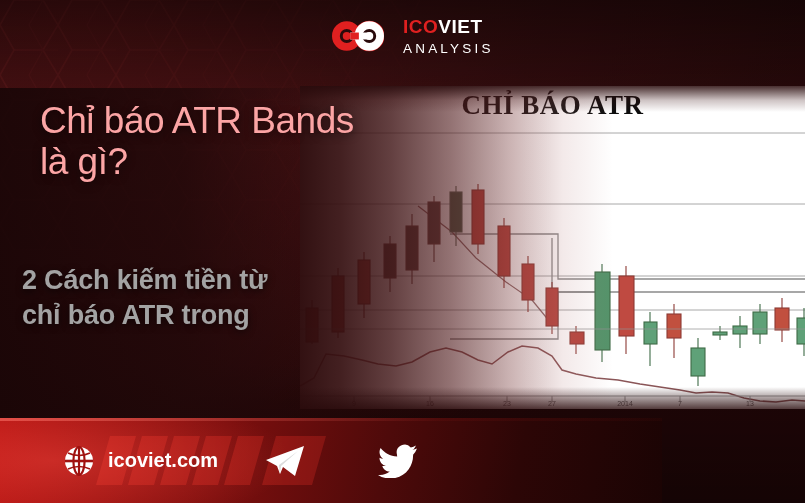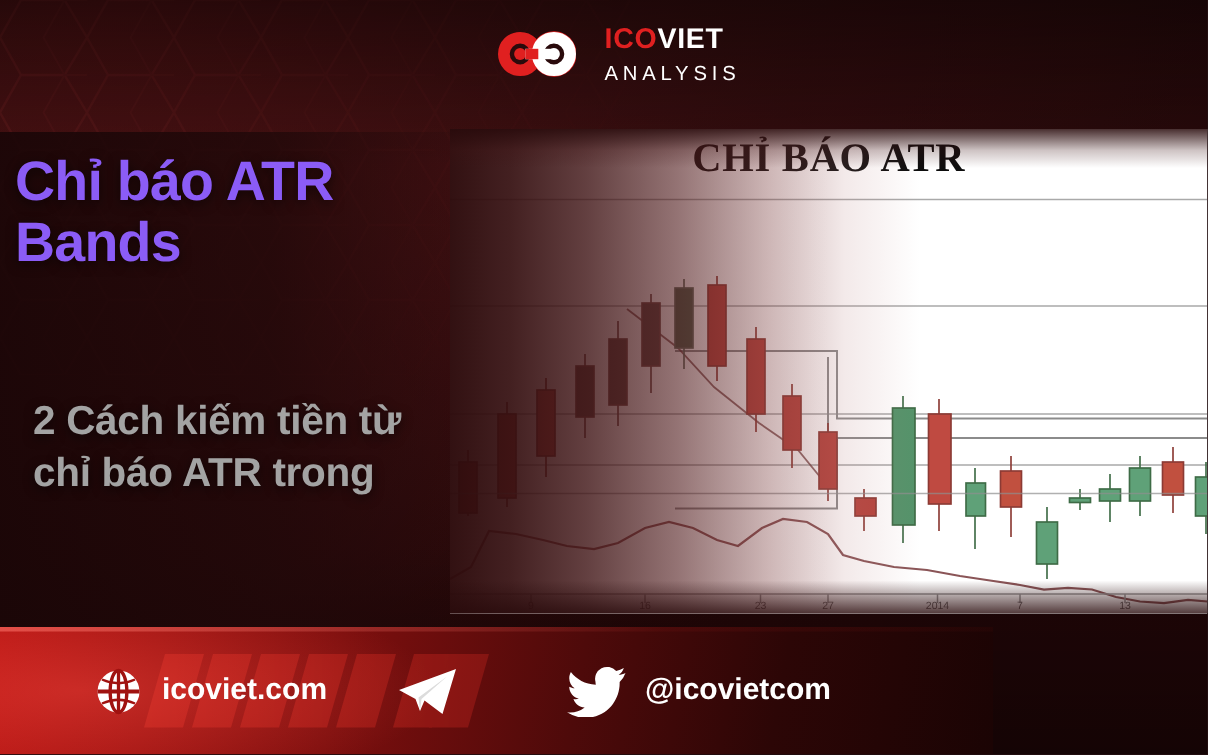--- a/index.html
+++ b/index.html
@@ -60,23 +60,23 @@
     position:absolute;left:0;top:0;width:505px;height:26px;z-index:7;pointer-events:none;
     background:linear-gradient(180deg, rgba(40,10,11,.85) 0%, rgba(60,18,19,.25) 55%, rgba(255,255,255,0) 100%);
   }
   .chart-botfade{
     position:absolute;left:0;bottom:0;width:505px;height:22px;z-index:7;pointer-events:none;
     background:linear-gradient(0deg, rgba(40,10,11,.80) 0%, rgba(255,255,255,0) 100%);
   }
 
   
   .headline{
-    position:absolute;left:10px;top:100px;width:320px;z-index:20;
-    color:#8b5cf6;
-    font-weight:bold;font-size:37px;line-height:1.12;
+    position:absolute;left:40px;top:100px;width:320px;z-index:20;
+    color:#fca5a5;
+    font-weight:normal;font-size:37px;line-height:1.12;
     letter-spacing:-.5px;
     text-shadow:0 2px 8px rgba(0,0,0,.55);
   }
   .subhead{
     position:absolute;left:22px;top:263px;width:330px;z-index:20;
     color:#a3a3a3;
     font-weight:bold;font-size:27px;line-height:1.30;
     letter-spacing:-.2px;
     text-shadow:0 2px 7px rgba(0,0,0,.60);
   }
@@ -293,20 +293,21 @@
     <div class="logo-text">
       <div class="logo-row1">
         <span class="logo-ico">ICO</span><span class="logo-viet">VIET</span>
       </div>
       <div class="logo-row2">ANALYSIS</div>
     </div>
   </div>
 
   <div class="headline">
     <div>Chỉ báo ATR Bands</div>
+    <div>là gì?</div>
   </div>
 
   <div class="subhead">
     <div>2 Cách kiếm tiền từ</div>
     <div>chỉ báo ATR trong</div>
   </div>
 
   <div class="footer">
     <svg class="footer-stripes" viewBox="0 0 805 85" preserveAspectRatio="none">
       <defs>
@@ -353,18 +354,17 @@
         <svg class="f-ico" width="42" height="36" viewBox="0 0 42 36">
           <path d="M2 17 L40 3 L31 33 L19 24 L16 31 L13 23 Z" fill="#ffffff"></path>
           <path d="M16 31 L17 23 L34 8 L15 22 Z" fill="#dcdcdc"></path>
         </svg>
       </div>
 
       <div class="f-item tw">
         <svg class="f-ico" width="40" height="34" viewBox="0 0 40 34">
           <path d="M39 4.6c-1.4.7-3 1.1-4.6 1.3 1.7-1 2.9-2.6 3.5-4.5-1.6.9-3.3 1.6-5.1 2A8 8 0 0 0 19 10.7c0 .6.1 1.2.2 1.8C12 12.1 6.4 8.9 2.6 4c-.7 1.2-1.1 2.6-1.1 4.1 0 2.8 1.4 5.3 3.6 6.7-1.3 0-2.6-.4-3.6-1v.1c0 3.9 2.8 7.2 6.4 7.9-.7.2-1.4.3-2.1.3-.5 0-1 0-1.5-.1 1 3.2 4 5.5 7.5 5.6A16 16 0 0 1 0 30.9a22.6 22.6 0 0 0 12.3 3.6c14.7 0 22.8-12.2 22.8-22.8v-1A16 16 0 0 0 39 4.6z" fill="#ffffff"></path>
         </svg>
-        <div class="f-txt">@icovietcom</div>
       </div>
     </div>
   </div>
 
 </div>
 
 </body></html>

